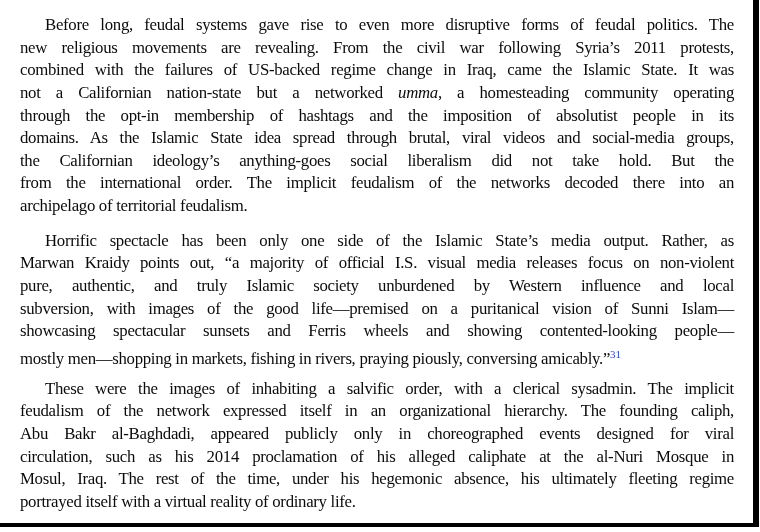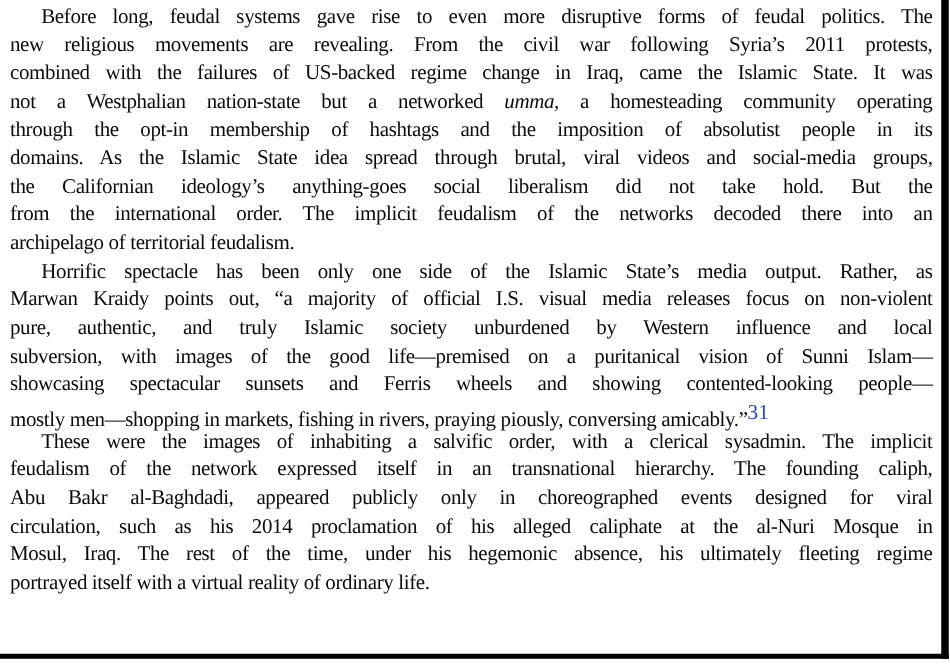--- a/index.html
+++ b/index.html
@@ -16,21 +16,21 @@
     font-family: "Liberation Serif", "DejaVu Serif", serif;
     color: #0b0b0b;
   }
   .text-block {
     position: absolute;
     top: 2px;
     left: 8px;
     width: 738px;
   }
   .para {
-    margin: 0;
+    margin: 12px;
     padding: 0;
   }
   .line {
     display: block;
     height: 22.65px;
     line-height: 22.65px;
     font-size: 16.8px;
     letter-spacing: -0.3px;
     text-align: justify;
     text-align-last: justify;
@@ -41,21 +41,21 @@
     text-align: left;
     text-align-last: auto;
   }
   .line.indent {
     text-indent: 25px;
   }
   .line em {
     font-style: italic;
   }
   .fn {
-    font-size: 17px;
+    font-size: 11px;
     vertical-align: 6px;
     color: #2b44c7;
     text-decoration: none;
     letter-spacing: 0;
     cursor: pointer;
   }
   .border-right {
     position: absolute;
     left: 753px;
     top: 0;
@@ -75,40 +75,40 @@
 </head>
 <body>
 
 <div class="page">
   <div class="text-block">
 
     <div class="para">
       <span class="line indent">Before long, feudal systems gave rise to even more disruptive forms of feudal politics. The</span>
       <span class="line">new religious movements are revealing. From the civil war following Syria’s 2011 protests,</span>
       <span class="line">combined with the failures of US-backed regime change in Iraq, came the Islamic State. It was</span>
-      <span class="line"><span>not a Westphalian nation-state but a networked </span><em>umma</em><span>, a homesteading community operating</span></span>
+      <span class="line"><span>not a Californian nation-state but a networked </span><em>umma</em><span>, a homesteading community operating</span></span>
       <span class="line">through the opt-in membership of hashtags and the imposition of absolutist people in its</span>
       <span class="line">domains. As the Islamic State idea spread through brutal, viral videos and social-media groups,</span>
       <span class="line">the Californian ideology’s anything-goes social liberalism did not take hold. But the</span>
       <span class="line">from the international order. The implicit feudalism of the networks decoded there into an</span>
       <span class="line last">archipelago of territorial feudalism.</span>
     </div>
 
     <div class="para">
       <span class="line indent">Horrific spectacle has been only one side of the Islamic State’s media output. Rather, as</span>
       <span class="line">Marwan Kraidy points out, “a majority of official I.S. visual media releases focus on non-violent</span>
       <span class="line">pure, authentic, and truly Islamic society unburdened by Western influence and local</span>
       <span class="line">subversion, with images of the good life—premised on a puritanical vision of Sunni Islam—</span>
       <span class="line">showcasing spectacular sunsets and Ferris wheels and showing contented-looking people—</span>
       <span class="line last"><span>mostly men—shopping in markets, fishing in rivers, praying piously, conversing amicably.”</span><a class="fn">31</a></span>
     </div>
 
     <div class="para">
       <span class="line indent">These were the images of inhabiting a salvific order, with a clerical sysadmin. The implicit</span>
-      <span class="line">feudalism of the network expressed itself in an transnational hierarchy. The founding caliph,</span>
+      <span class="line">feudalism of the network expressed itself in an organizational hierarchy. The founding caliph,</span>
       <span class="line">Abu Bakr al-Baghdadi, appeared publicly only in choreographed events designed for viral</span>
       <span class="line">circulation, such as his 2014 proclamation of his alleged caliphate at the al-Nuri Mosque in</span>
       <span class="line">Mosul, Iraq. The rest of the time, under his hegemonic absence, his ultimately fleeting regime</span>
       <span class="line last">portrayed itself with a virtual reality of ordinary life.</span>
     </div>
 
   </div>
 
   <div class="border-right"></div>
   <div class="border-bottom"></div>

